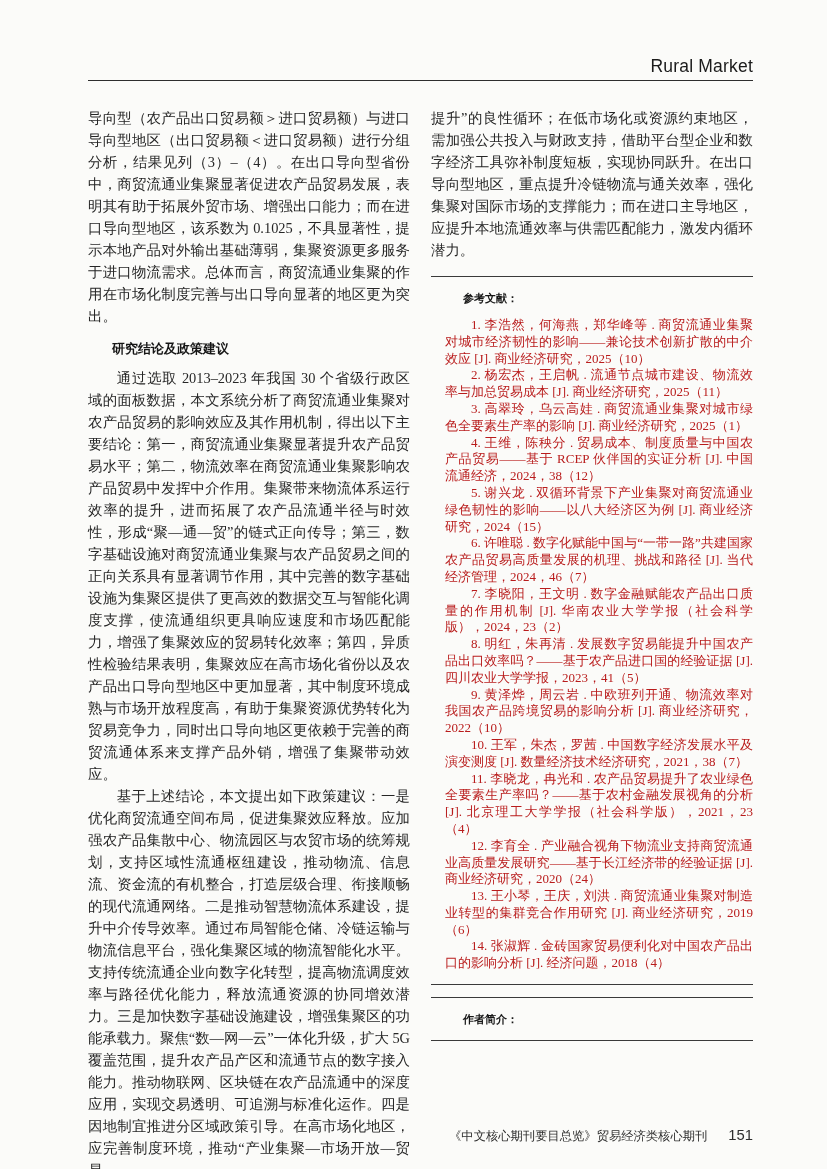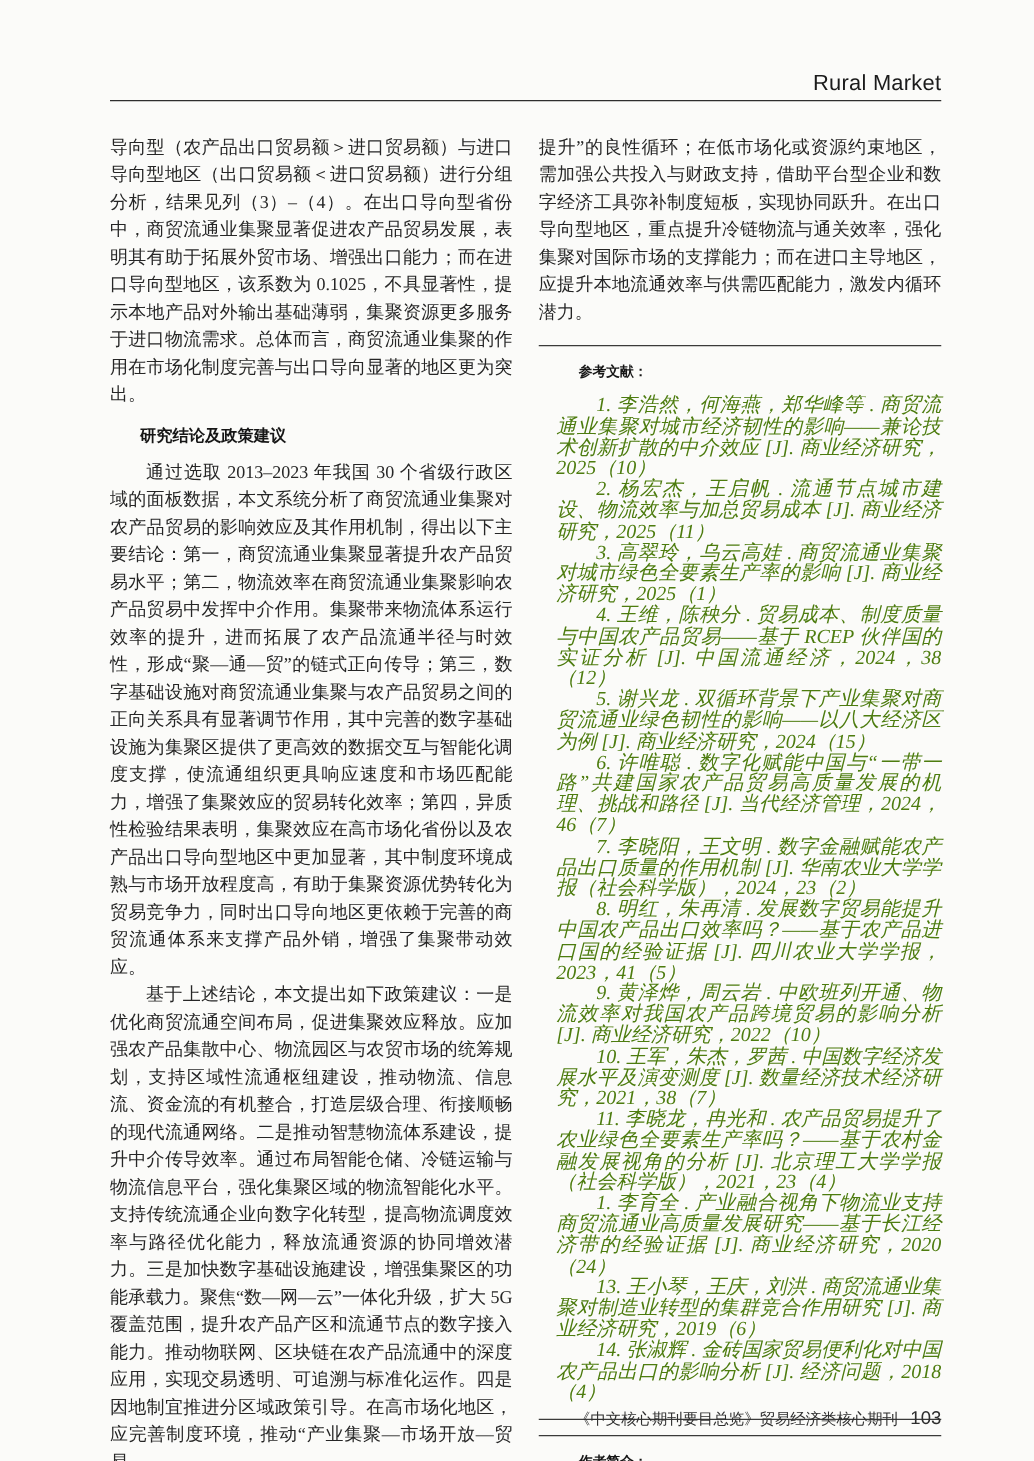--- a/index.html
+++ b/index.html
@@ -65,34 +65,33 @@
   .block-heading {
     font-family: "Liberation Sans", "DejaVu Sans", sans-serif;
     font-weight: bold;
     font-size: 11px;
     color: #161616;
     margin: 0 0 8px 32px;
     text-align: left;
   }
   .refs-list, .bio-text {
     margin-left: 14px;
-    font-size: 16px;
+    font-size: 13px;
     line-height: 16.8px;
-    font-style: italic;
-    color: #4d7c0f;
+    color: #b91c1c;
   }
   .ref-item { text-indent: 2em; }
   .bio-text { text-indent: 2em; line-height: 17px; }
   .footer {
     position: absolute;
     top: 1127px;
     right: 74px;
     display: flex;
     align-items: baseline;
-    gap: 10px;
+    gap: 21px;
     font-family: "Liberation Sans", "DejaVu Sans", sans-serif;
     color: #2e2e2e;
   }
   .footer-note { font-size: 12.3px; }
   .footer-pagenum { font-size: 14.8px; }
 </style>
 </head>
 <body>
 
 <div class="page">
@@ -122,36 +121,36 @@
         <div class="ref-item">2. 杨宏杰，王启帆 . 流通节点城市建设、物流效率与加总贸易成本 [J]. 商业经济研究，2025（11）</div>
         <div class="ref-item">3. 高翠玲，乌云高娃 . 商贸流通业集聚对城市绿色全要素生产率的影响 [J]. 商业经济研究，2025（1）</div>
         <div class="ref-item">4. 王维，陈秧分 . 贸易成本、制度质量与中国农产品贸易——基于 RCEP 伙伴国的实证分析 [J]. 中国流通经济，2024，38（12）</div>
         <div class="ref-item">5. 谢兴龙 . 双循环背景下产业集聚对商贸流通业绿色韧性的影响——以八大经济区为例 [J]. 商业经济研究，2024（15）</div>
         <div class="ref-item">6. 许唯聪 . 数字化赋能中国与“一带一路”共建国家农产品贸易高质量发展的机理、挑战和路径 [J]. 当代经济管理，2024，46（7）</div>
         <div class="ref-item">7. 李晓阳，王文明 . 数字金融赋能农产品出口质量的作用机制 [J]. 华南农业大学学报（社会科学版），2024，23（2）</div>
         <div class="ref-item">8. 明红，朱再清 . 发展数字贸易能提升中国农产品出口效率吗？——基于农产品进口国的经验证据 [J]. 四川农业大学学报，2023，41（5）</div>
         <div class="ref-item">9. 黄泽烨，周云岩 . 中欧班列开通、物流效率对我国农产品跨境贸易的影响分析 [J]. 商业经济研究，2022（10）</div>
         <div class="ref-item">10. 王军，朱杰，罗茜 . 中国数字经济发展水平及演变测度 [J]. 数量经济技术经济研究，2021，38（7）</div>
         <div class="ref-item">11. 李晓龙，冉光和 . 农产品贸易提升了农业绿色全要素生产率吗？——基于农村金融发展视角的分析 [J]. 北京理工大学学报（社会科学版），2021，23（4）</div>
-        <div class="ref-item">1. 李育全 . 产业融合视角下物流业支持商贸流通业高质量发展研究——基于长江经济带的经验证据 [J]. 商业经济研究，2020（24）</div>
+        <div class="ref-item">12. 李育全 . 产业融合视角下物流业支持商贸流通业高质量发展研究——基于长江经济带的经验证据 [J]. 商业经济研究，2020（24）</div>
         <div class="ref-item">13. 王小琴，王庆，刘洪 . 商贸流通业集聚对制造业转型的集群竞合作用研究 [J]. 商业经济研究，2019（6）</div>
         <div class="ref-item">14. 张淑辉 . 金砖国家贸易便利化对中国农产品出口的影响分析 [J]. 经济问题，2018（4）</div>
       </div>
 
       <div class="double-rule">
         <hr class="rule">
         <hr class="rule">
       </div>
 
       <h4 class="block-heading">作者简介：</h4>
 
 
       <hr class="rule rule-after-bio">
     </div>
 
   </div>
 
   <div class="footer">
     <span class="footer-note">《中文核心期刊要目总览》贸易经济类核心期刊</span>
-    <span class="footer-pagenum">103</span>
+    <span class="footer-pagenum">151</span>
   </div>
 
 </div>
 
 </body></html>

